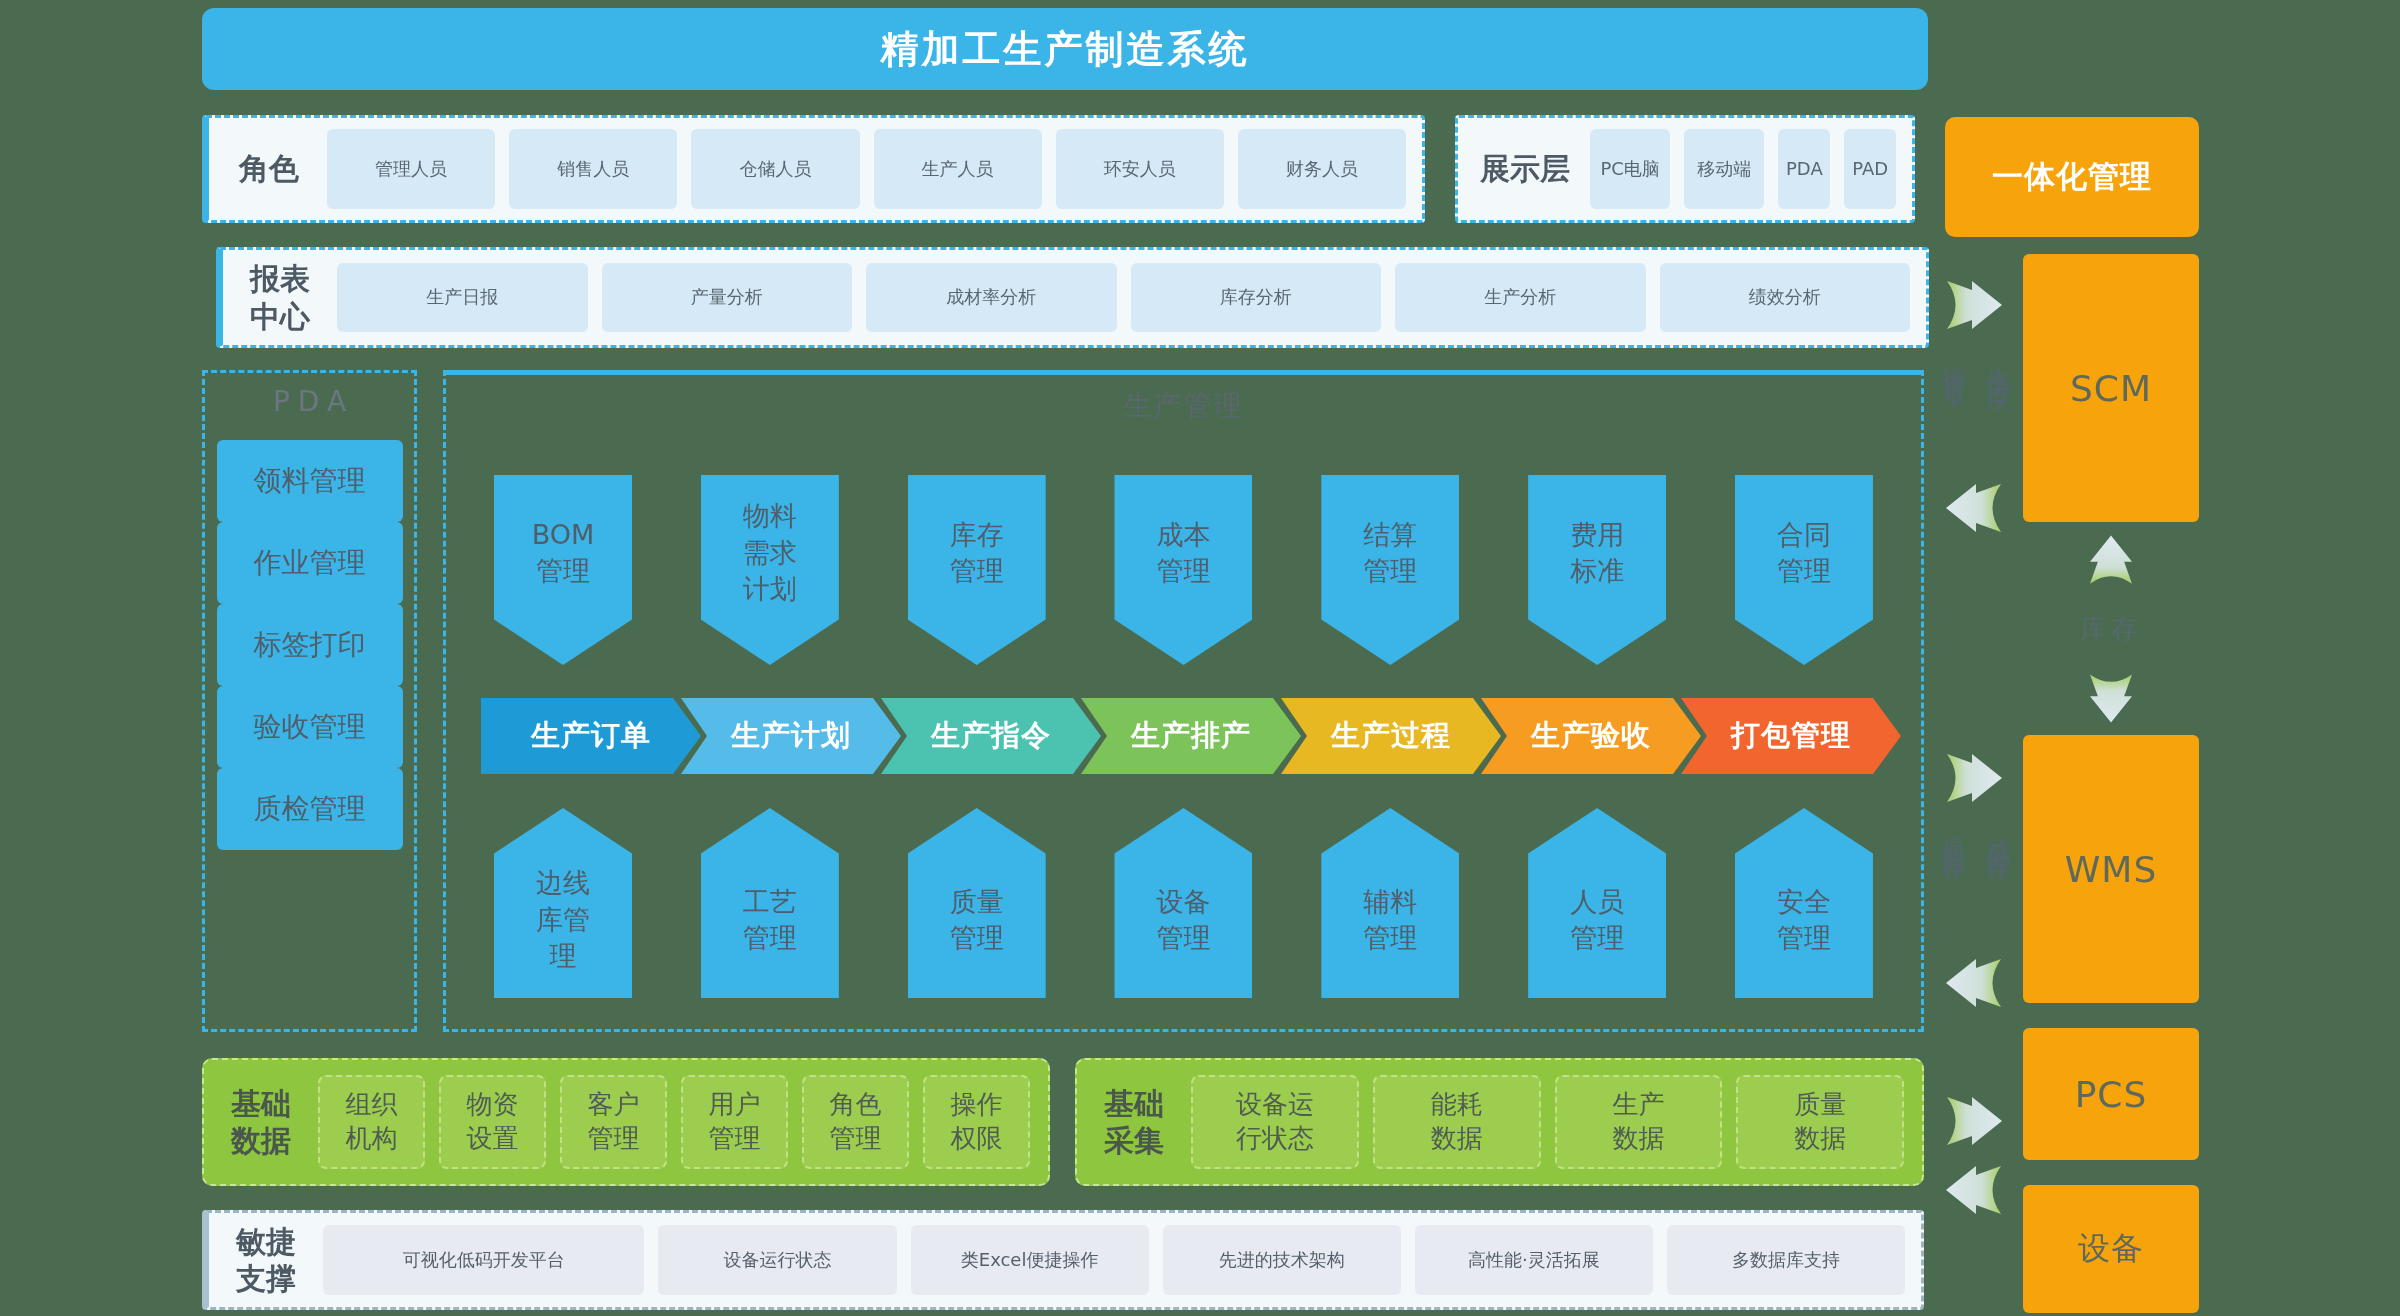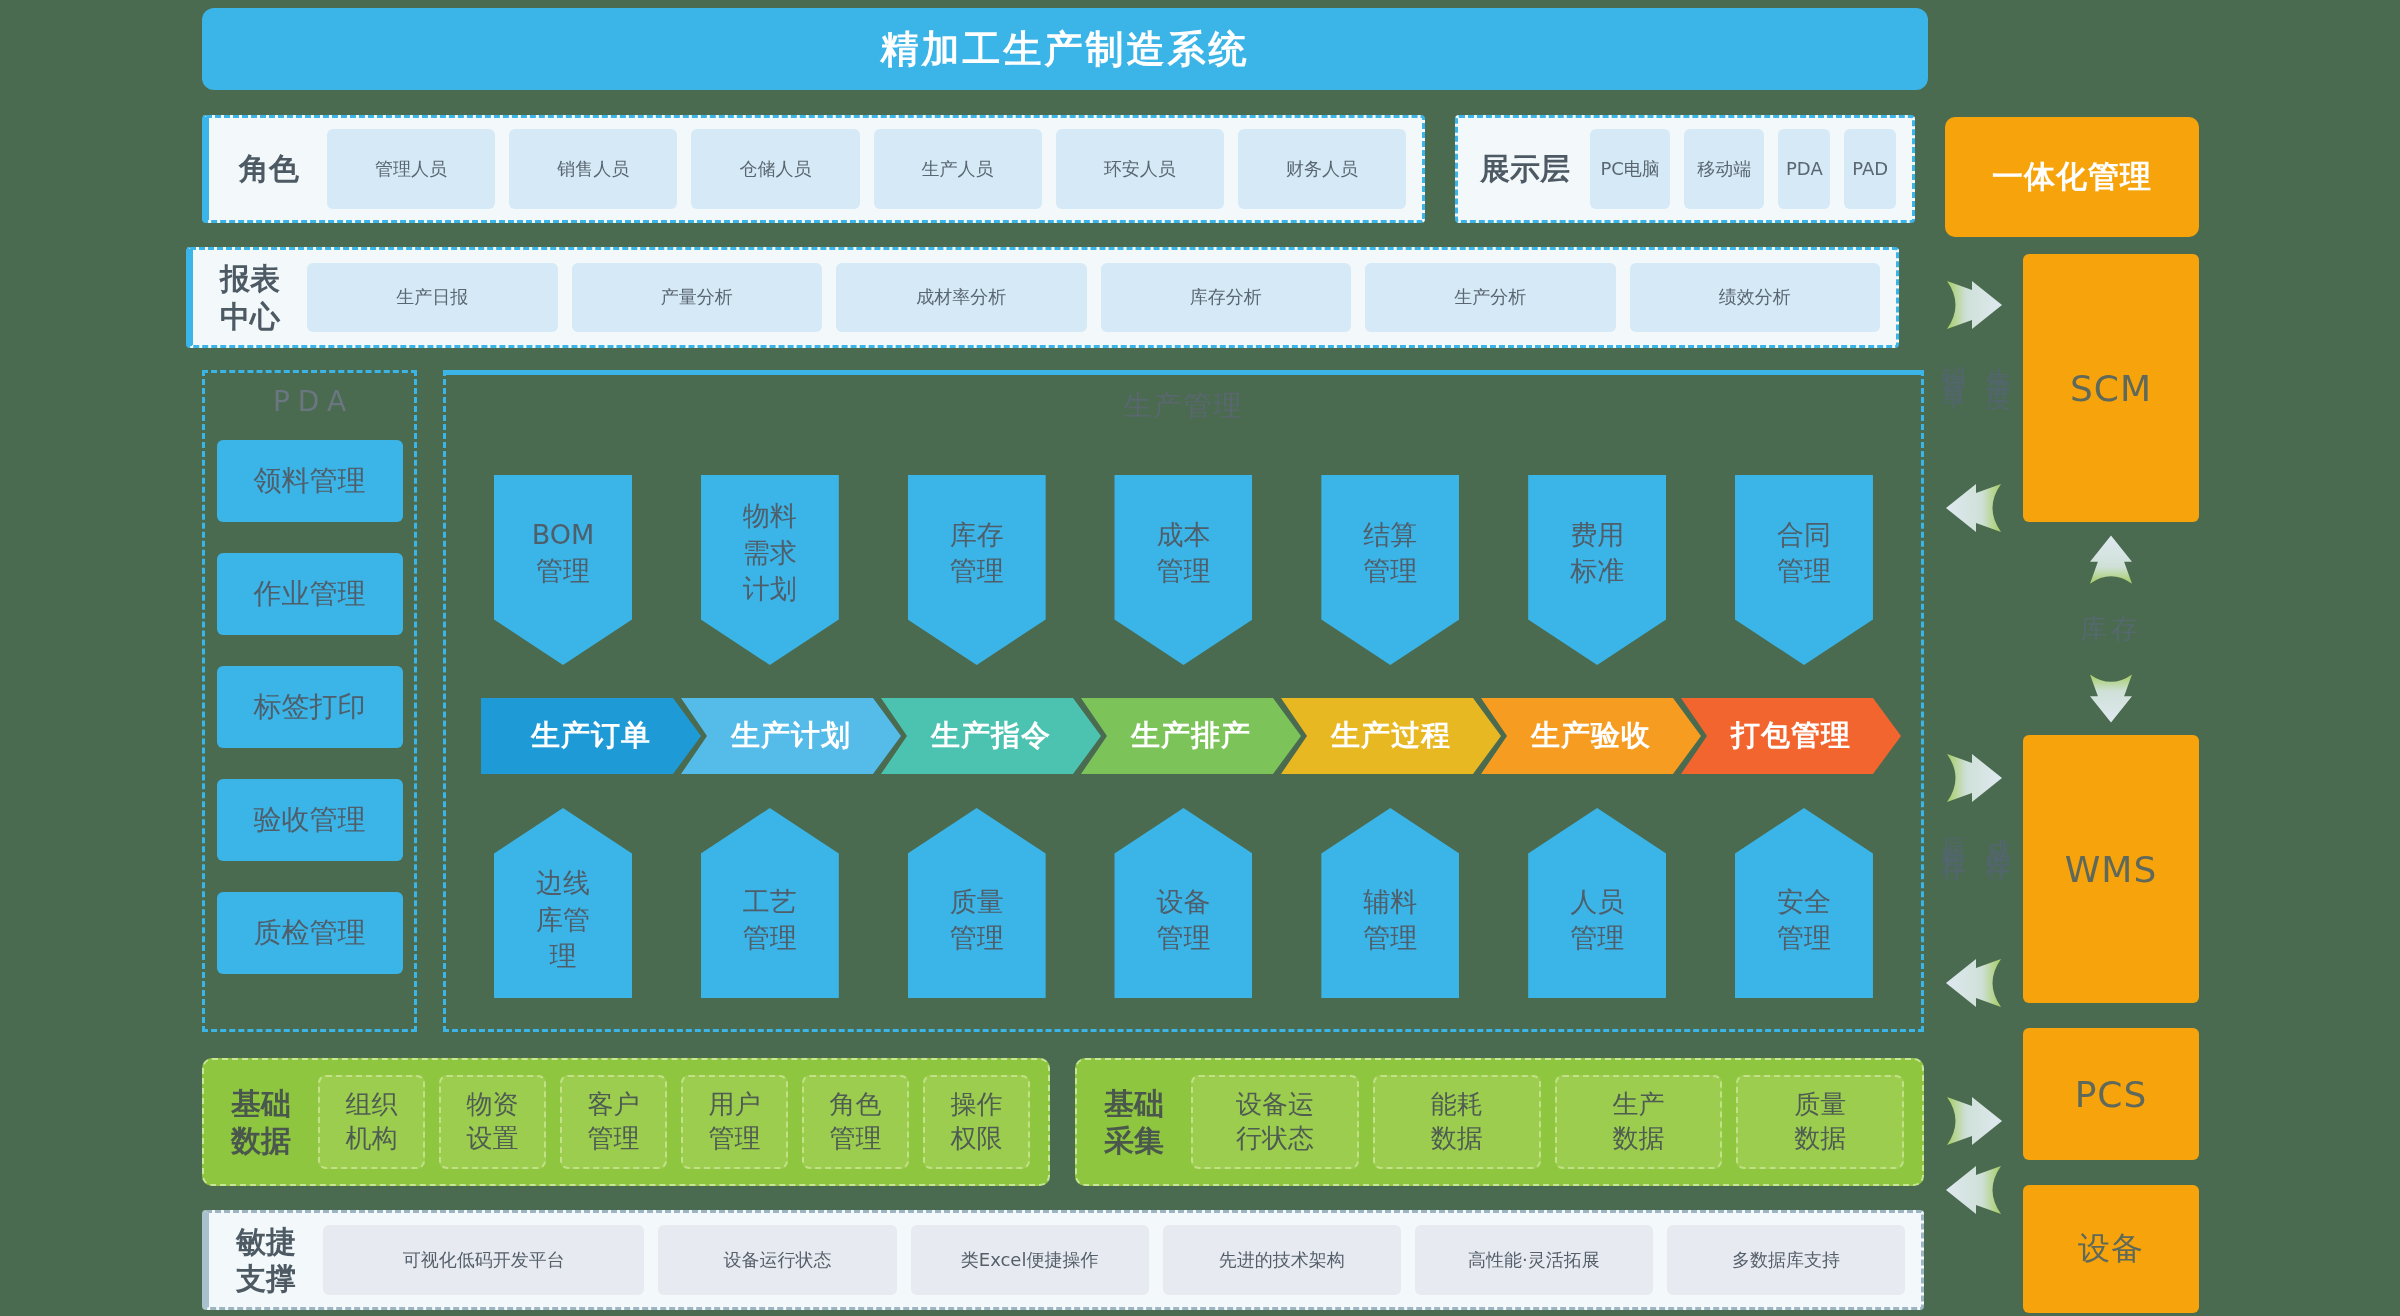--- a/index.html
+++ b/index.html
@@ -31,28 +31,28 @@
   .roles{left:202px;top:115px;width:1223px;height:108px;}
   .roles .plabel{margin:0 28px 0 30px;}
   .displayp{left:1455px;top:115px;width:460px;height:108px;}
   .displayp .plabel{margin:0 20px 0 22px;}
   .displayp .chip:nth-child(1),.displayp .chip:nth-child(2){flex:1.55;}
   .integrated{position:absolute;left:1945px;top:117px;width:254px;height:120px;background:var(--orange);
         border-radius:10px;color:#fff;font-size:31px;font-weight:bold;display:flex;
         align-items:center;justify-content:center;letter-spacing:1px;}
 
   
-  .report{left:186px;top:247px;width:1713px;height:101px;}
+  .report{left:216px;top:247px;width:1713px;height:101px;}
   .report .chips{height:72%;}
 
   
   .pda{position:absolute;left:202px;top:370px;width:215px;height:662px;border:3px dashed var(--blue);
        box-sizing:border-box;display:flex;flex-direction:column;align-items:center;}
   .pda-title{color:#6A7680;font-size:28px;letter-spacing:8px;margin:12px 0 22px 8px;}
-  .pda-item{width:186px;height:82px;background:var(--blue);border-radius:6px;margin-bottom:31px;
+  .pda-item{width:186px;height:82px;background:var(--blue);border-radius:6px;
        display:flex;align-items:center;justify-content:center;color:#4E5E6A;font-size:28px;
        white-space:nowrap;}
 
   
   .prod{position:absolute;left:443px;top:370px;width:1481px;height:662px;border:3px dashed var(--blue);
         border-top:5px solid var(--blue);box-sizing:border-box;}
   .prod-title{position:absolute;top:12px;left:0;right:0;text-align:center;color:#5A6670;
         font-size:28px;letter-spacing:2px;}
   .pent-row{position:absolute;left:0;right:0;display:flex;justify-content:space-between;
         padding:0 48px;}

